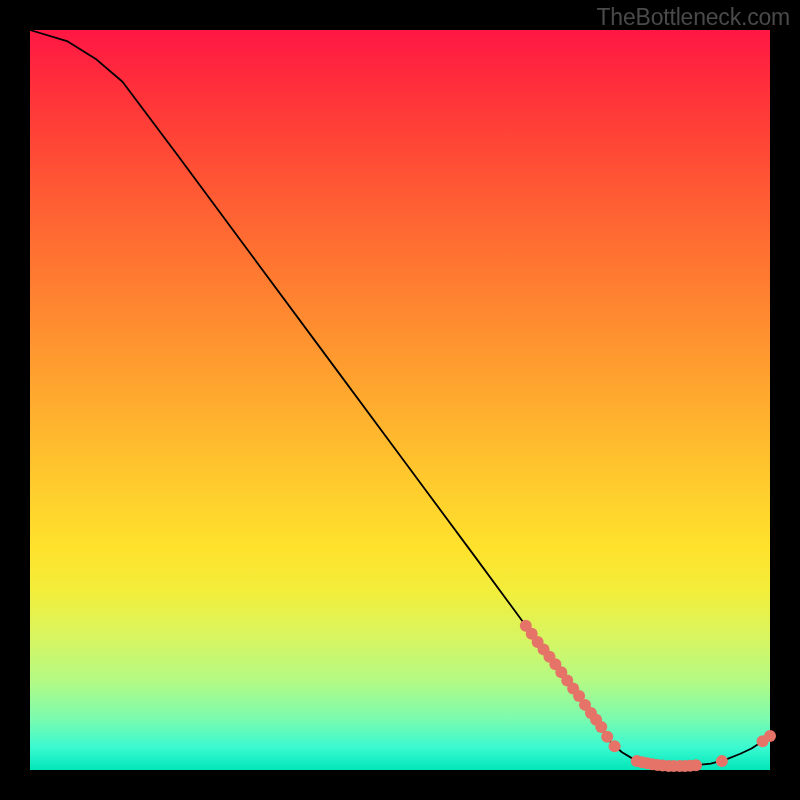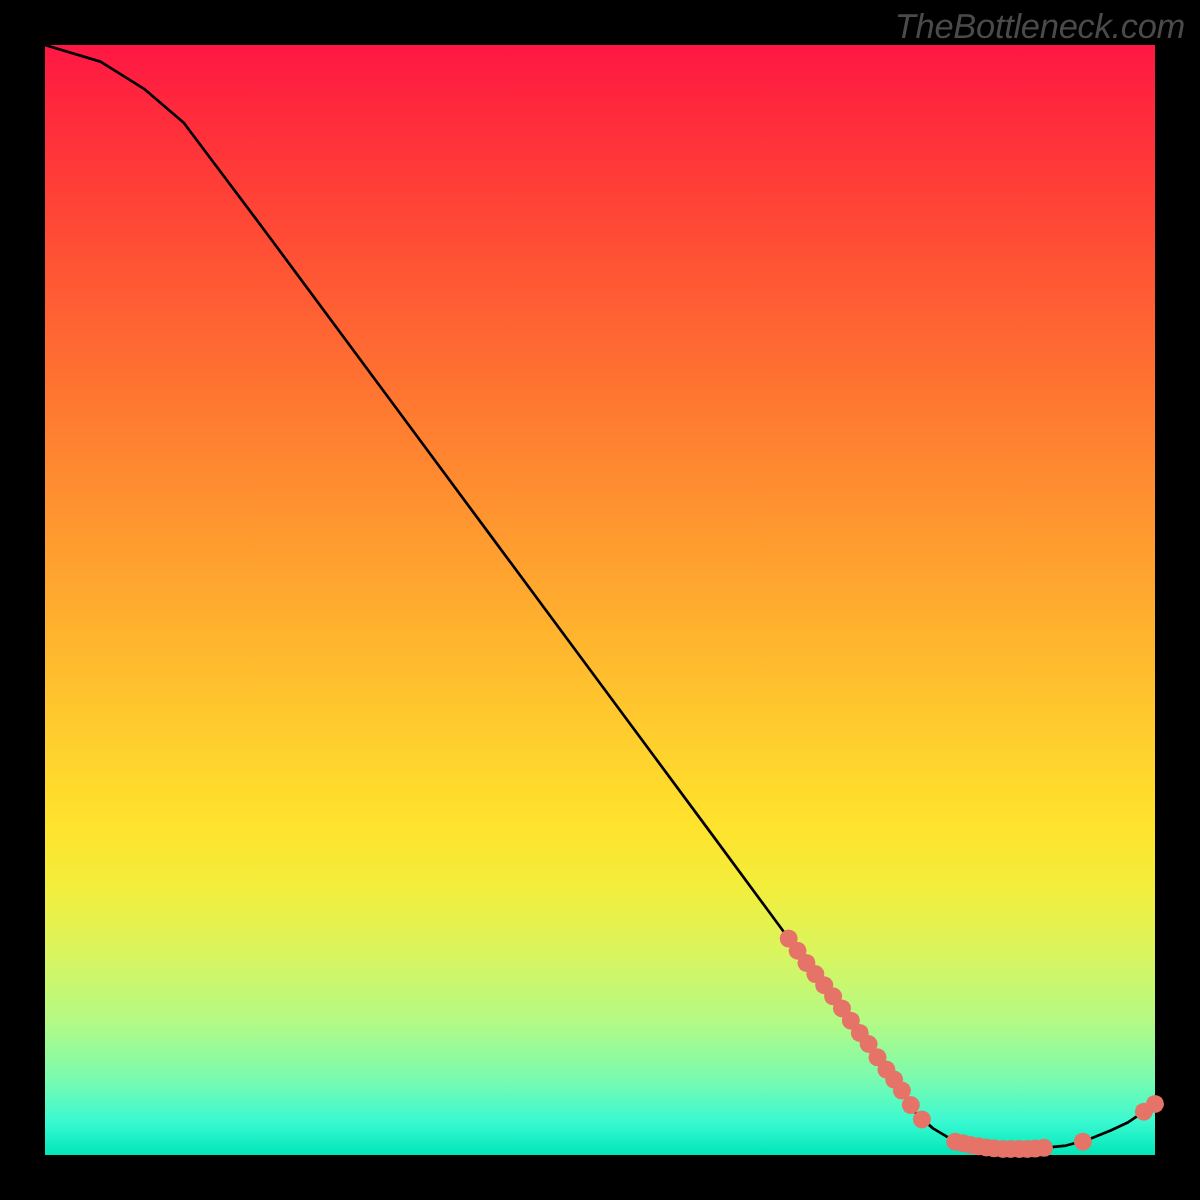--- a/index.html
+++ b/index.html
@@ -9,21 +9,20 @@
     height: 800px;
     background: #000000;
     overflow: hidden;
     font-family: Arial, Helvetica, sans-serif;
   }
   .canvas {
     position: relative;
     width: 800px;
     height: 664px;
     background: #000000;
-    font-style: italic;
   }
   .plot-area {
     position: absolute;
     left: 30px;
     top: 30px;
     width: 740px;
     height: 740px;
   }
   .gradient-bg {
     position: absolute;

